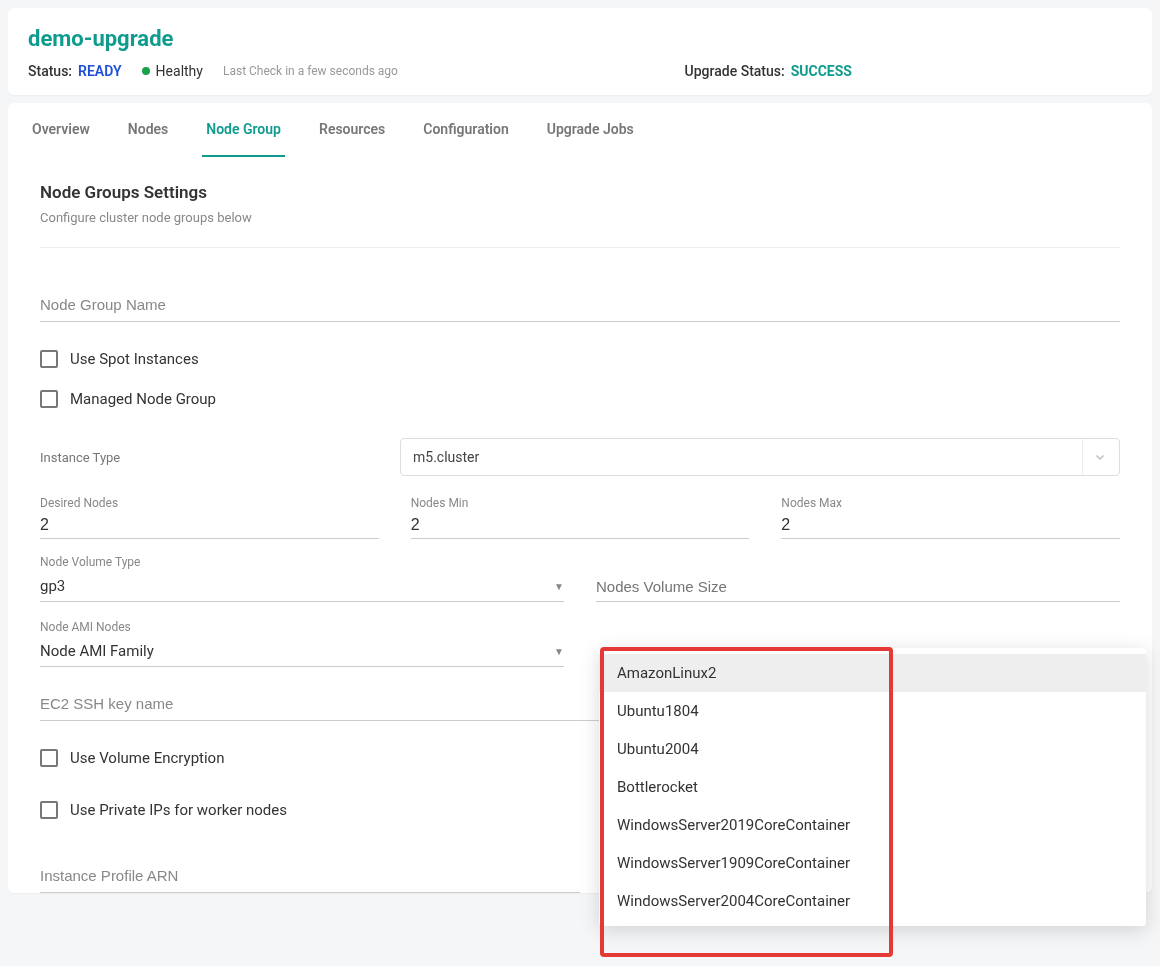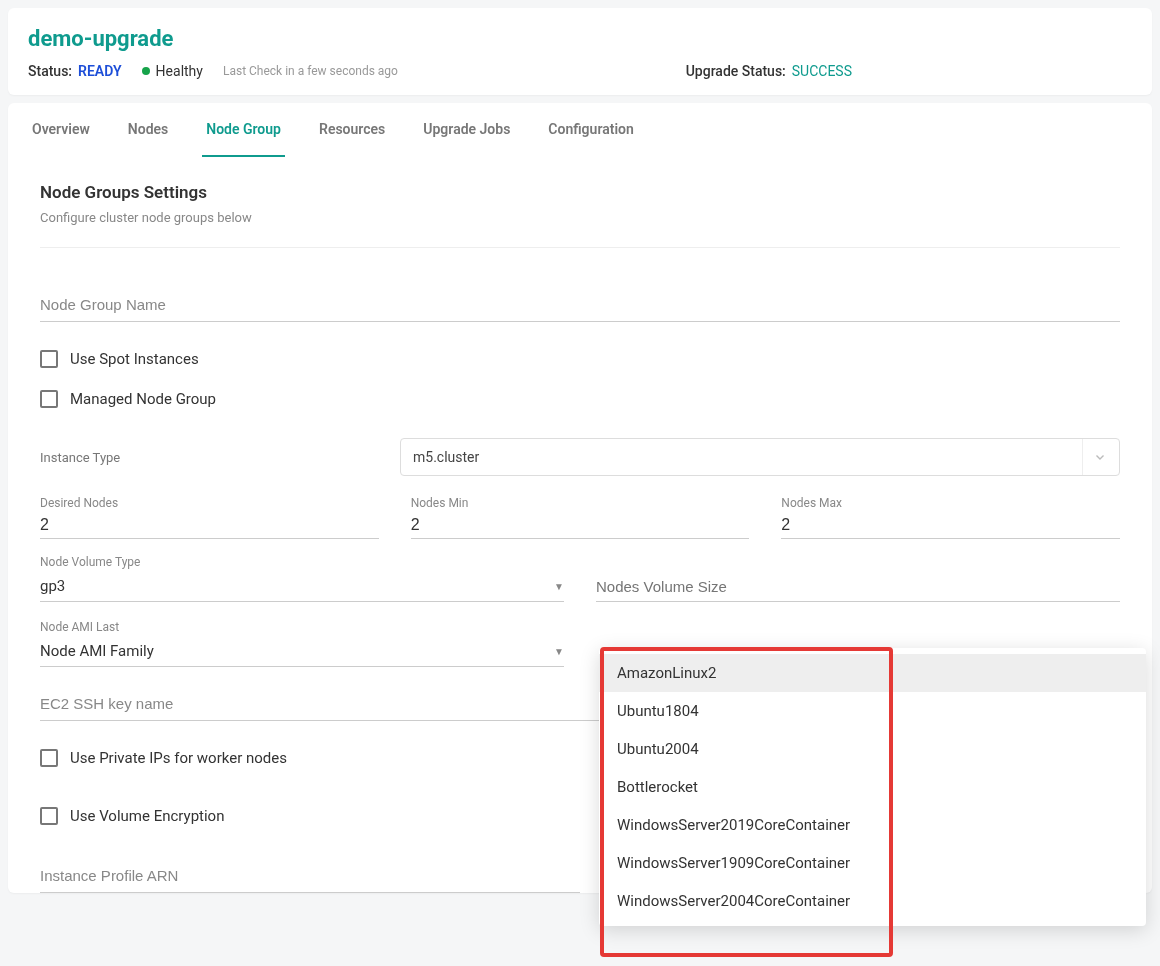--- a/index.html
+++ b/index.html
@@ -30,21 +30,21 @@
     gap: 20px;
     font-size: 14px;
   }
   .status-item { display:flex; align-items:center; gap:6px; }
   .status-label { color: #333; font-weight: 500; }
   .status-ready { color: #1d4ed8; font-weight: 600; }
   .dot-green { width:8px; height:8px; border-radius:50%; background:#16a34a; display:inline-block; }
   .healthy { color:#333; font-weight:400; }
   .last-check { color:#999; font-size:12px; }
   .upgrade-status-row { margin-left:auto; padding-right:280px; }
-  .upgrade-success { color:#0f9b8e; font-weight:400; }
+  .upgrade-success { color:#0f9b8e; font-weight:700; }
 
   .main-card {
     background:#fff;
     border-radius:6px;
     margin:8px;
     box-shadow:0 1px 2px rgba(0,0,0,0.04);
   }
   .tabs {
     display:flex;
     gap:30px;
@@ -234,22 +234,22 @@
   </div>
 </div>
 
 <div class="main-card">
 
   <div class="tabs">
     <div class="tab">Overview</div>
     <div class="tab">Nodes</div>
     <div class="tab active">Node Group</div>
     <div class="tab">Resources</div>
+    <div class="tab">Configuration</div>
     <div class="tab">Upgrade Jobs</div>
-    <div class="tab">Configuration</div>
   </div>
 
   <div class="settings-section">
     <div class="settings-title">Node Groups Settings</div>
     <div class="settings-desc">Configure cluster node groups below</div>
     <div class="section-divider"></div>
   </div>
 
   <div class="form-area">
 
@@ -301,40 +301,40 @@
           <span class="caret">▼</span>
         </div>
       </div>
       <div class="half" style="display:flex;align-items:flex-end;">
         <input class="placeholder-underline" style="outline: none;" placeholder="Nodes Volume Size">
       </div>
     </div>
 
     <div class="two-col">
       <div class="half">
-        <span class="small-label">Node AMI Last</span>
+        <span class="small-label">Node AMI Nodes</span>
         <div class="select-underline">
           <span>Node AMI Family</span>
           <span class="caret">▼</span>
         </div>
       </div>
       <div class="half"></div>
     </div>
 
     <div class="field-wrap" style="margin-top:20px;">
       <input class="text-field" placeholder="EC2 SSH key name" style="">
     </div>
 
+    <div class="checkbox-row" style="margin-top:10px;margin-bottom:34px;">
+      <div class="checkbox-box"></div>
+      <span class="checkbox-label">Use Volume Encryption</span>
+    </div>
     <div class="checkbox-row" style="margin-bottom:40px;">
       <div class="checkbox-box"></div>
       <span class="checkbox-label">Use Private IPs for worker nodes</span>
-    </div>
-    <div class="checkbox-row" style="margin-top:10px;margin-bottom:34px;">
-      <div class="checkbox-box"></div>
-      <span class="checkbox-label">Use Volume Encryption</span>
     </div>
 
     <div class="field-wrap" style="width:50%;">
       <input class="text-field" placeholder="Instance Profile ARN" style="">
     </div>
 
   </div>
 </div>
 
 <div class="dropdown-popup">

